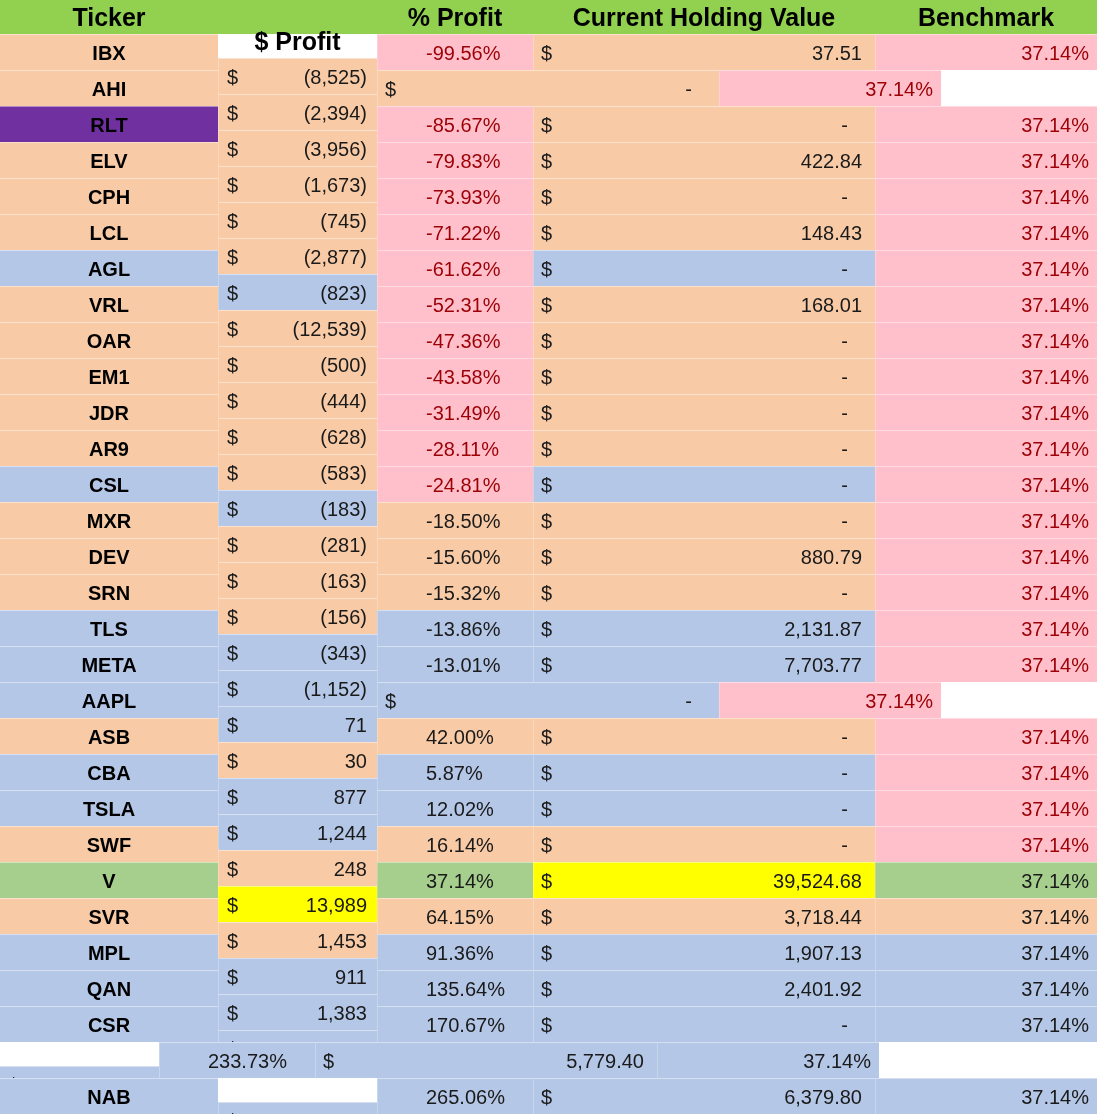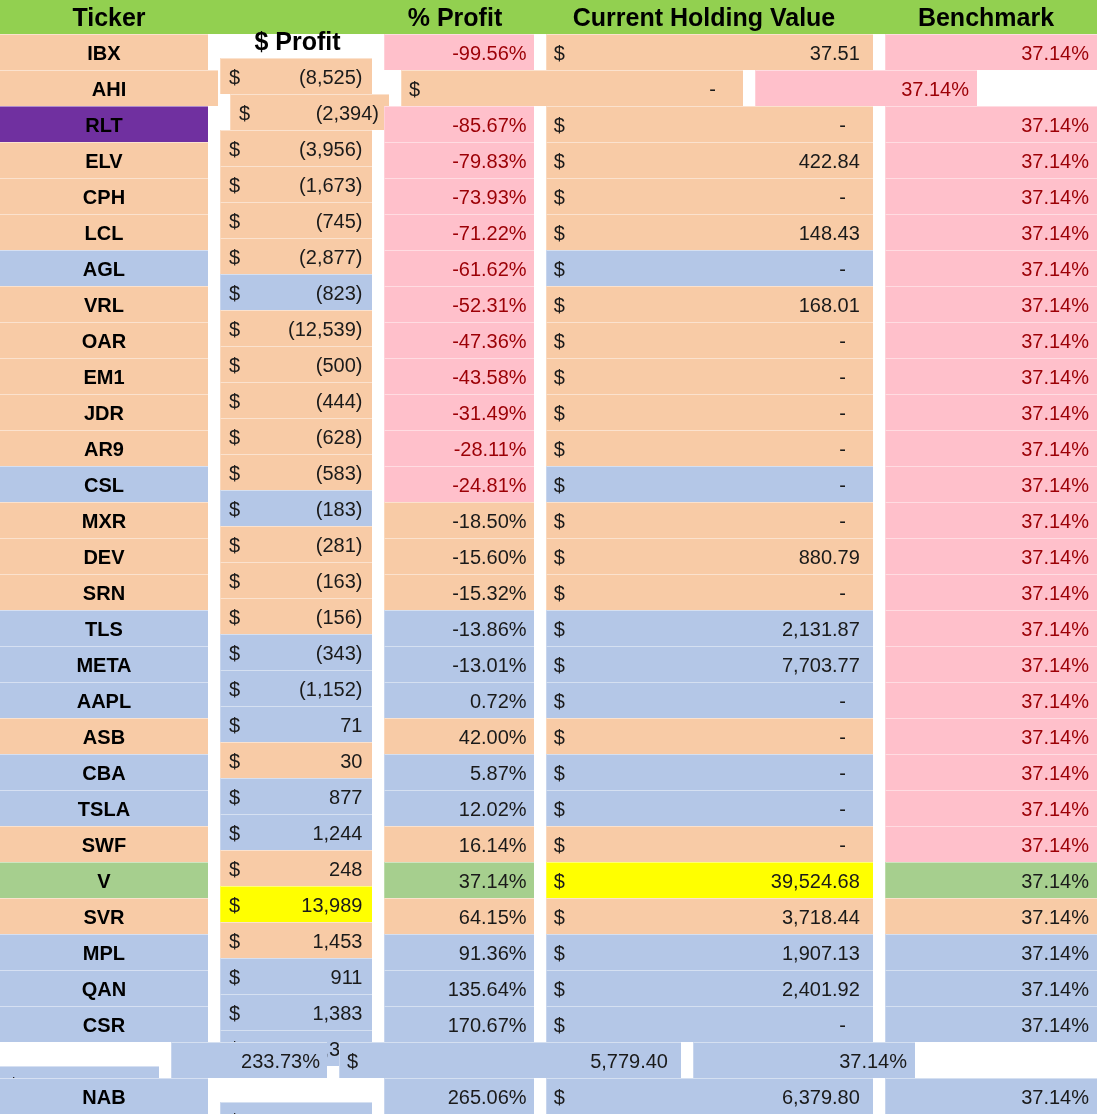--- a/index.html
+++ b/index.html
@@ -15,21 +15,21 @@
   }
   html,body{margin:0;padding:0;background:#fff;}
   body{
     width:1097px;height:1114px;overflow:hidden;
     font-family:"Liberation Sans","DejaVu Sans",sans-serif;
     color:var(--ink);
   }
   .sheet{width:1097px;height:1114px;}
   .hrow,.row{display:flex;width:1097px;}
   .hrow{height:34px;background:var(--header-green);}
-  .row{height:36px;gap:12px;}
+  .row{height:36px;}
   .cell{
     box-sizing:border-box;height:100%;
     display:flex;align-items:center;
     font-size:20px;line-height:1;
     border-top:1px solid rgba(255,255,255,.45);
     border-left:1px solid rgba(255,255,255,.25);
     overflow:hidden;white-space:nowrap;
   }
   .cell:first-child{border-left:none;}
   .hcell{
@@ -41,21 +41,21 @@
   .c-ticker{width:218px;}
   .c-profit{width:159px;margin-top:24px;}
   .c-pct{width:156px;}
   .c-chv{width:342px;}
   .c-bench{width:222px;}
   
   .ticker{justify-content:center;font-weight:bold;color:#000;}
   .money{justify-content:space-between;padding:0 10px 0 8px;}
   .money .val{text-align:right;}
   .chv-cell{padding:0 13px 0 7px;}
-  .pct{justify-content:flex-end;padding-right:7px;}
+  .pct{padding-right:7px;padding-left:48px;}
   .bench{justify-content:flex-end;padding-right:8px;}
   .val.dash{padding-right:14px;}
   
   .bg-peach{background:var(--peach);}
   .bg-blue{background:var(--blue);}
   .bg-green{background:var(--green);}
   .bg-purple{background:var(--purple);}
   .bg-yellow{background:var(--yellow);}
   .bg-pink{background:var(--pink);color:var(--dark-red);}
 </style>
@@ -429,23 +429,20 @@
   </div>
 
   <div class="row">
     <div class="cell c-ticker ticker bg-blue">
       <span>AAPL</span>
     </div>
     <div class="cell c-profit money bg-blue">
       <span class="cur">$</span>
       <span class="val">71</span>
     </div>
-    <div class="cell c-pct pct bg-blue">
-      <span class="val">0.72%</span>
-    </div>
     <div class="cell c-chv money chv-cell bg-blue">
       <span class="cur">$</span>
       <span class="val dash">-</span>
     </div>
     <div class="cell c-bench bench bg-pink">
       <span class="val">37.14%</span>
     </div>
   </div>
 
   <div class="row">

